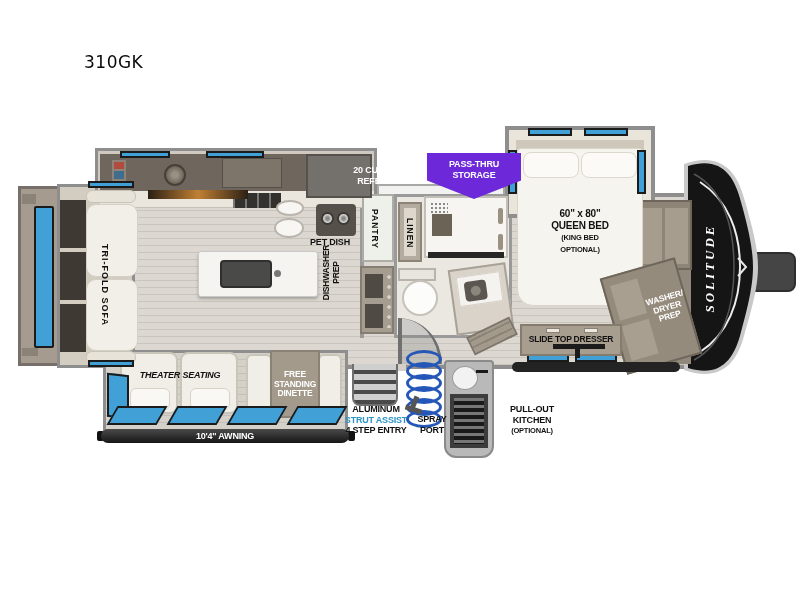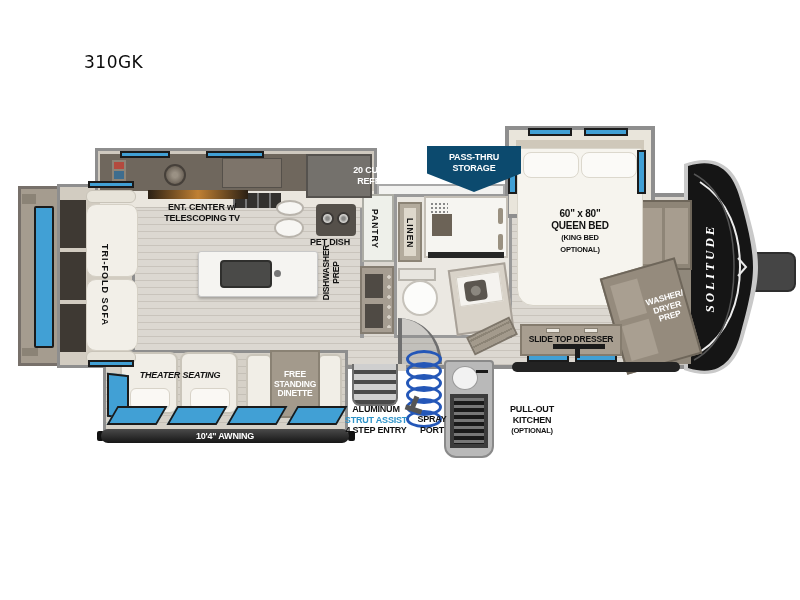--- a/index.html
+++ b/index.html
@@ -59,41 +59,37 @@
   <div class="abs" style="left:233px;top:193px;width:48px;height:15px;background:#33312e;z-index:6;
               background-image:repeating-linear-gradient(90deg,#777 0 2px,transparent 2px 12px);"></div>
   <div class="abs" style="left:276px;top:200px;width:28px;height:16px;background:#f7f6f3;border:2px solid #b9b4ac;border-radius:50%;z-index:6;"></div>
   <div class="abs" style="left:274px;top:218px;width:30px;height:20px;background:#f7f6f3;border:2px solid #b9b4ac;border-radius:50%;z-index:6;"></div>
   <div class="abs" style="left:148px;top:190px;width:100px;height:9px;background:linear-gradient(90deg,#2b2014,#c08033,#2b2014);z-index:7;"></div>
   <div class="abs" style="left:316px;top:204px;width:40px;height:32px;background:#55504a;border-radius:4px;z-index:6;">
     <div class="abs" style="left:5px;top:8px;width:13px;height:13px;background:radial-gradient(#8a8a88 25%,#d4d3d0 60%);border:2px solid #3c3936;border-radius:50%;"></div>
     <div class="abs" style="left:21px;top:8px;width:13px;height:13px;background:radial-gradient(#8a8a88 25%,#d4d3d0 60%);border:2px solid #3c3936;border-radius:50%;"></div>
   </div>
 
-  <div class="lbl" style="left:146px;top:202px;width:112px;">
-    <span>ENT. CENTER w/</span><br>
-    <span>TELESCOPING TV</span>
-  </div>
   <div class="lbl wlbl" style="left:306px;top:165px;width:66px;padding-left:33px;">
     <span>20 CU FT</span><br>
     <span>REFER</span>
   </div>
   <div class="lbl" style="left:300px;top:237px;width:60px;">PET DISH</div>
   <div class="rlbl" style="left:296px;top:263px;width:70px;">
     <span>DISHWASHER</span><br>
     <span>PREP</span>
   </div>
 
   <div class="abs" style="left:198px;top:251px;width:120px;height:46px;background:#f5f4f1;border:1px solid #c8c8c8;border-radius:3px;
               box-shadow:0 2px 3px rgba(0,0,0,.25);z-index:6;"></div>
   <div class="abs" style="left:220px;top:260px;width:52px;height:28px;background:#4a4a48;border:2px solid #2f2f2d;border-radius:4px;z-index:7;"></div>
   <div class="abs" style="left:274px;top:270px;width:7px;height:7px;background:#777;border-radius:50%;z-index:7;"></div>
 
   <div class="abs" style="left:377px;top:184px;width:128px;height:14px;background:#f2f2f0;border:2px solid #a8a8a8;z-index:3;"></div>
-  <div class="abs" style="left:427px;top:146px;width:94px;height:46px;background:#0c4a6e;z-index:30;
+  <div class="abs" style="left:427px;top:153px;width:94px;height:46px;background:#6d28d9;z-index:30;
               clip-path:polygon(0 0,100% 0,100% 60%,50% 100%,0 60%);">
     <div class="lbl wlbl" style="left:0;top:6px;width:94px;position:absolute;">
       <span>PASS-THRU</span><br>
       <span>STORAGE</span>
     </div>
   </div>
 
   <div class="abs" style="left:360px;top:196px;width:4px;height:142px;background:#9a9a9a;z-index:4;"></div>
   <div class="abs" style="left:508px;top:196px;width:4px;height:142px;background:#9a9a9a;z-index:4;"></div>
   <div class="abs" style="left:362px;top:194px;width:32px;height:68px;background:#eef0ea;border:2px solid #adada5;z-index:5;"></div>

